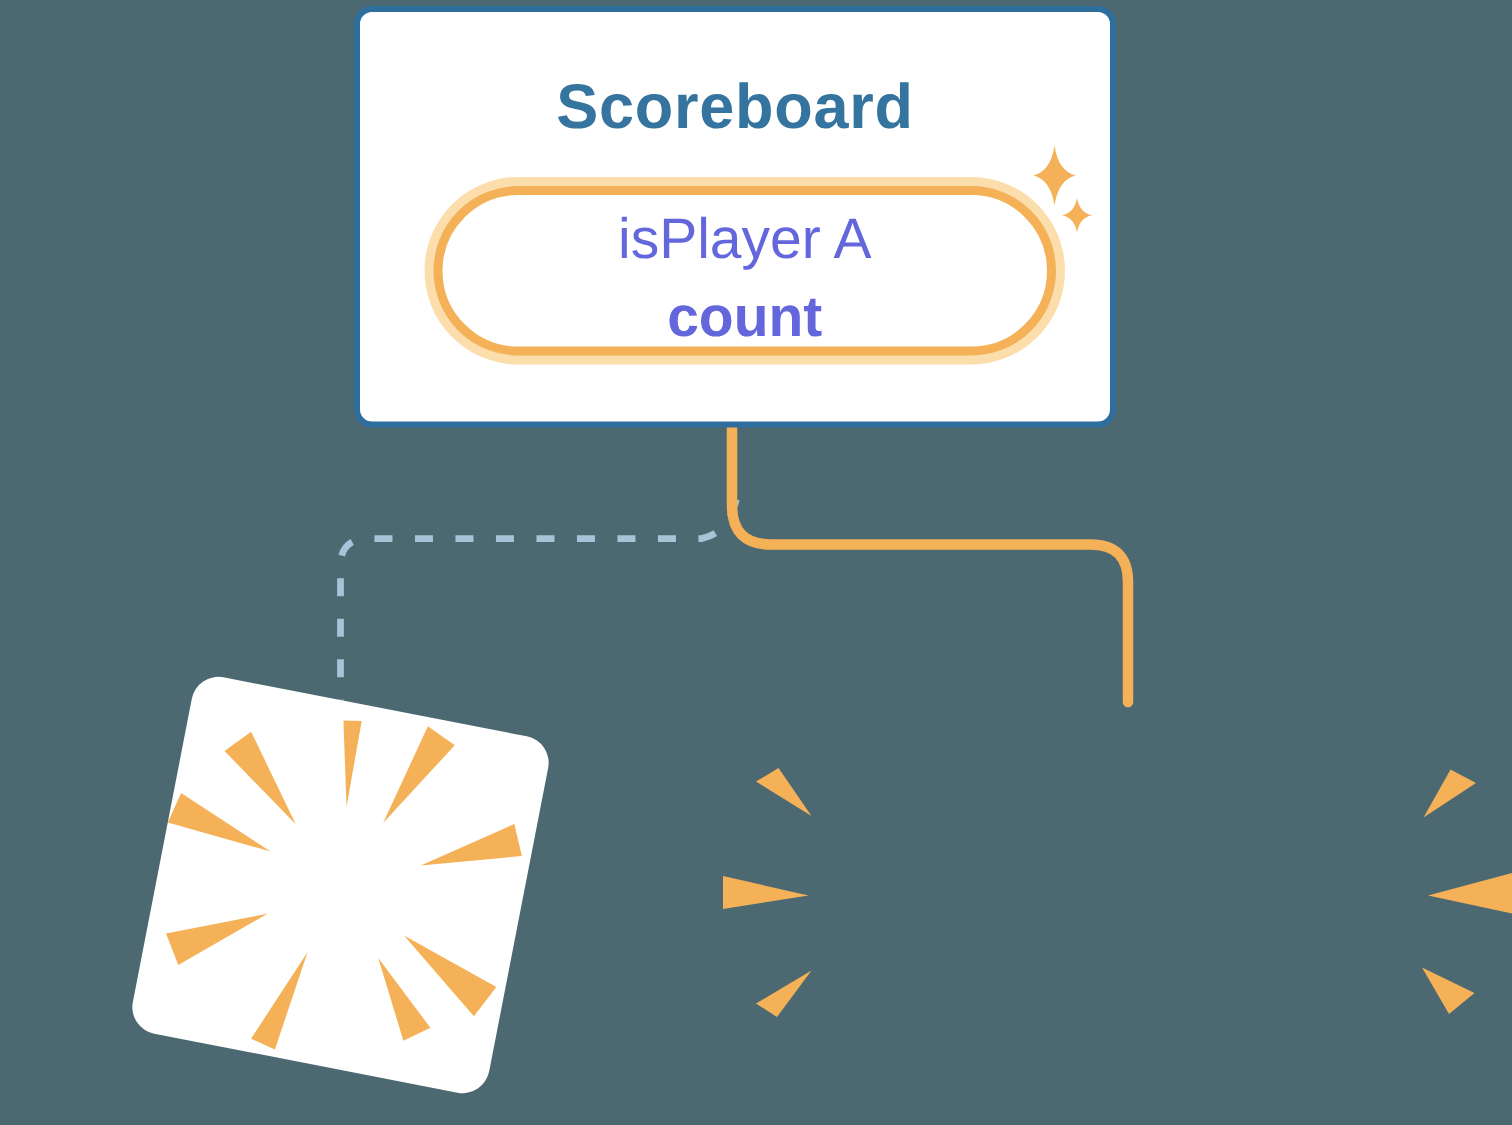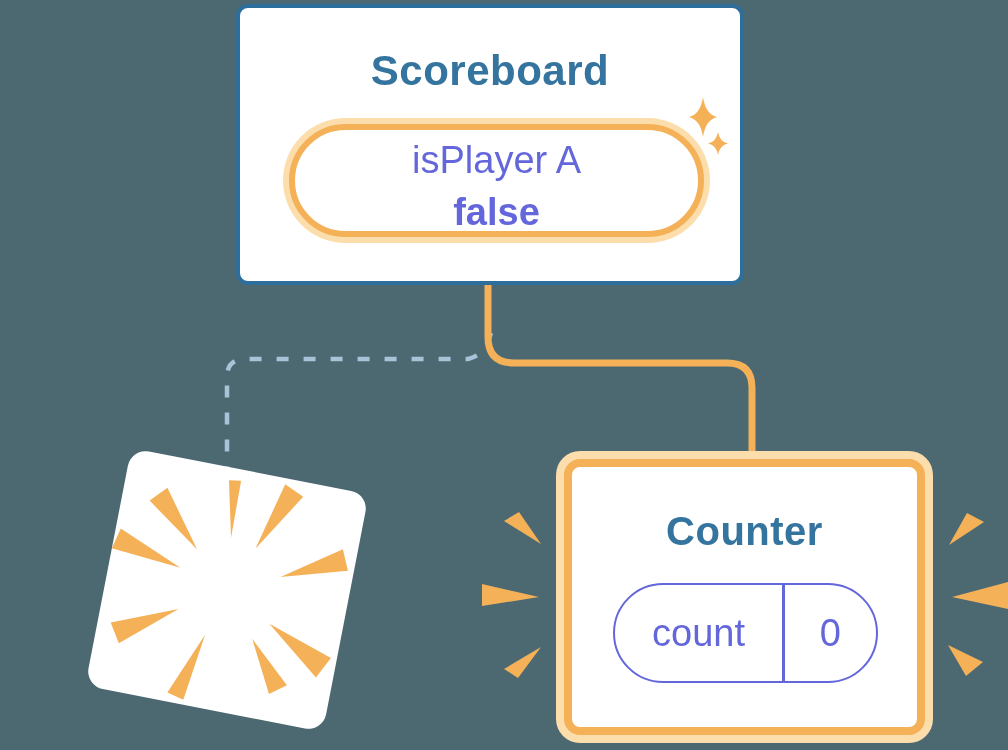--- a/index.html
+++ b/index.html
@@ -138,21 +138,21 @@
       <polygon class="wedge" points="1008,582 1008,609 952,597"></polygon>
       <polygon class="wedge" points="948,645 966,676 983,662"></polygon>
     </g>
   </svg>
 
   <div class="card scoreboard-card">
     <div class="card-title">Scoreboard</div>
     <div class="pill scoreboard-pill">
       <div class="pill-section pill-key">isPlayer A</div>
       <div class="pill-divider"></div>
-      <div class="pill-section pill-value bold">false</div>
+      <div class="pill-section pill-value bold">count</div>
     </div>
   </div>
 
   <svg class="sparkles" viewBox="0 0 70 75">
     <path class="wedge" d="M 23 7 Q 25.5 24 37 27 Q 25.5 30 23 47 Q 20.5 30 9 27 Q 20.5 24 23 7 Z"></path>
     <path class="wedge" d="M 38 42 Q 39.8 52 48 53.5 Q 39.8 55 38 65 Q 36.2 55 28 53.5 Q 36.2 52 38 42 Z"></path>
   </svg>
 
   <div class="poof-card">
     <svg width="242" height="242" viewBox="0 0 242 242">
@@ -161,22 +161,14 @@
       <polygon class="wedge" points="141,75 178,15 158,6"></polygon>
       <polygon class="wedge" points="171,98 236,79 227,59"></polygon>
       <polygon class="wedge" points="71,108 5,81 0,102"></polygon>
       <polygon class="wedge" points="169,146 225,190 236,168"></polygon>
       <polygon class="wedge" points="155,164 182,215 198,203"></polygon>
       <polygon class="wedge" points="108,169 82,233 99,237"></polygon>
       <polygon class="wedge" points="77,149 13,175 25,194"></polygon>
     </svg>
   </div>
 
-  <div class="card counter-card">
-    <div class="card-title">Counter</div>
-    <div class="pill counter-pill">
-      <div class="pill-section pill-key">count</div>
-      <div class="pill-divider"></div>
-      <div class="pill-section pill-value">0</div>
-    </div>
-  </div>
 
 </div>
 
 </body></html>

